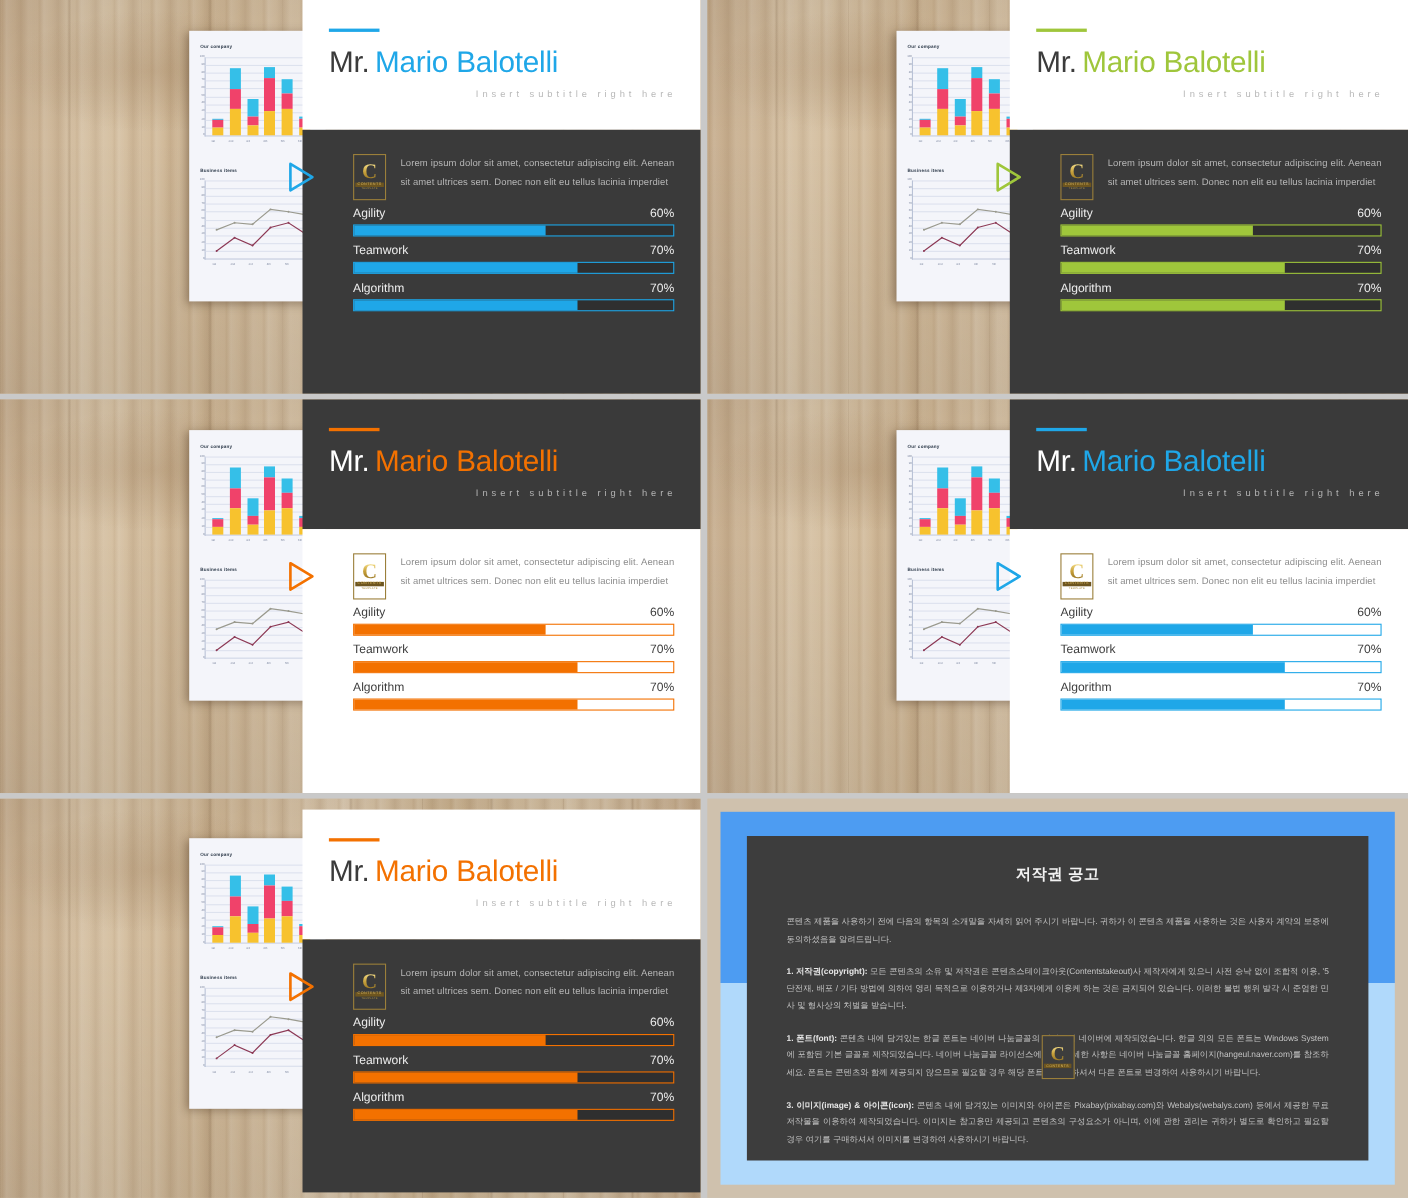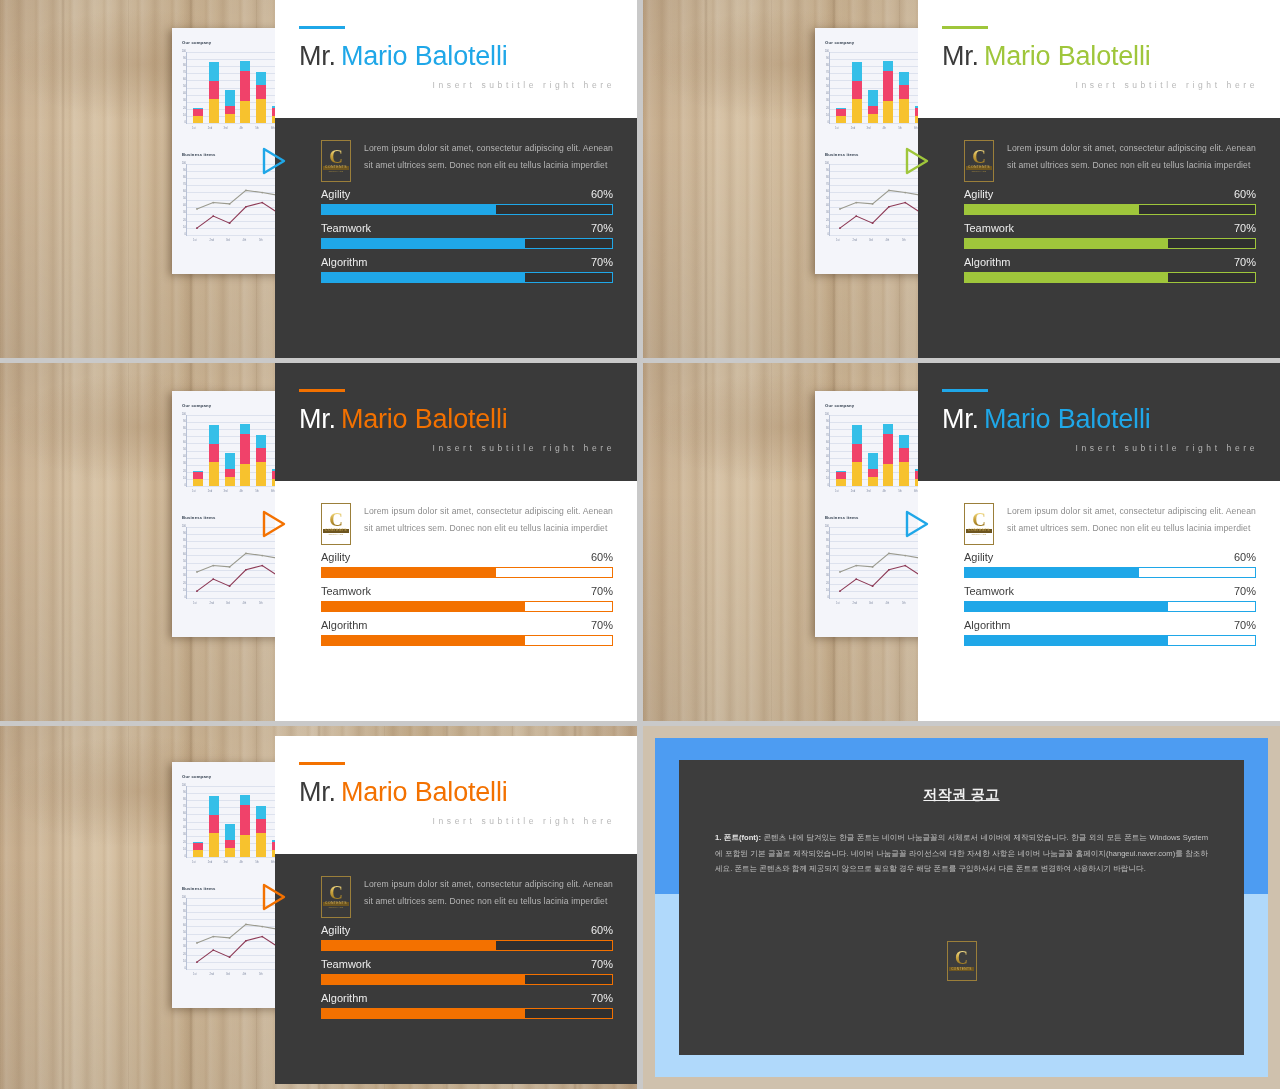--- a/index.html
+++ b/index.html
@@ -202,21 +202,20 @@
     width: 100%; height: 100%;
     background: #3d3d3d; color: #cfcfcf;
     padding: 26px 36px 18px;
     position: relative;
     overflow: hidden;
   }
   .copy-card h2 {
     text-align: center; color: #f2f2f2;
     font-size: 14px; font-weight: bold; letter-spacing: .4px;
     margin-bottom: 26px;
-    text-decoration: underline;
   }
   .copy-card p {
     font-size: 7.6px; line-height: 2.05; margin-bottom: 14px;
     text-align: justify; color: #c2c2c2;
   }
   .copy-card p b { color: #e6e6e6; }
   .watermark {
     position: absolute; left: 50%; top: 181px;
     transform: translateX(-50%);
     width: 30px; height: 40px;
@@ -1050,21 +1049,24 @@
             </div>
           </div>
         </div>
       </div>
     </div>
     <div class="slide s-r3c2">
       <div class="copy-wrap">
         <div class="copy-border">
           <div class="copy-card blurtext">
             <h2>저작권 공고</h2>
+            <p>콘텐츠 제품을 사용하기 전에 다음의 항목의 소개말을 자세히 읽어 주시기 바랍니다. 귀하가 이 콘텐츠 제품을 사용하는 것은 사용자 계약의 보증에 동의하셨음을 알려드립니다.</p>
+            <p><b>1. 저작권(copyright):</b> 모든 콘텐츠의 소유 및 저작권은 콘텐츠스테이크아웃(Contentstakeout)사 제작자에게 있으니 사전 승낙 없이 조합적 이용, '5단전재, 배포 / 기타 방법에 의하여 영리 목적으로 이용하거나 제3자에게 이용케 하는 것은 금지되어 있습니다. 이러한 불법 행위 발각 시 준엄한 민사 및 형사상의 처벌을 받습니다.</p>
             <p><b>1. 폰트(font):</b> 콘텐츠 내에 담겨있는 한글 폰트는 네이버 나눔글꼴의 서체로서 네이버에 제작되었습니다. 한글 외의 모든 폰트는 Windows System에 포함된 기본 글꼴로 제작되었습니다. 네이버 나눔글꼴 라이선스에 대한 자세한 사항은 네이버 나눔글꼴 홈페이지(hangeul.naver.com)를 참조하세요. 폰트는 콘텐츠와 함께 제공되지 않으므로 필요할 경우 해당 폰트를 구입하셔서 다른 폰트로 변경하여 사용하시기 바랍니다.</p>
+            <p><b>3. 이미지(image) &amp; 아이콘(icon):</b> 콘텐츠 내에 담겨있는 이미지와 아이콘은 Pixabay(pixabay.com)와 Webalys(webalys.com) 등에서 제공한 무료 저작물을 이용하여 제작되었습니다. 이미지는 참고용만 제공되고 콘텐츠의 구성요소가 아니며, 이에 관한 권리는 귀하가 별도로 확인하고 필요할 경우 여기를 구매하셔서 이미지를 변경하여 사용하시기 바랍니다.</p>
             <div class="watermark">
               <span class="c">C</span>
               <span class="w1">CONTENTS</span>
             </div>
           </div>
         </div>
       </div>
     </div>
   </div>
 

